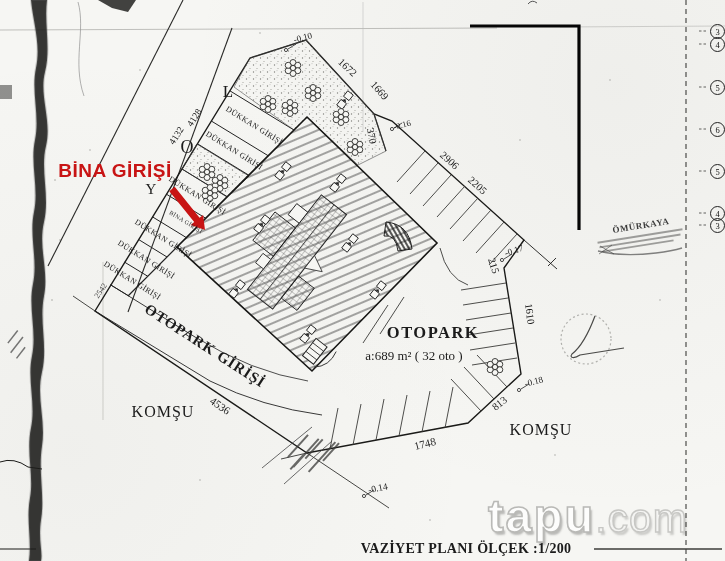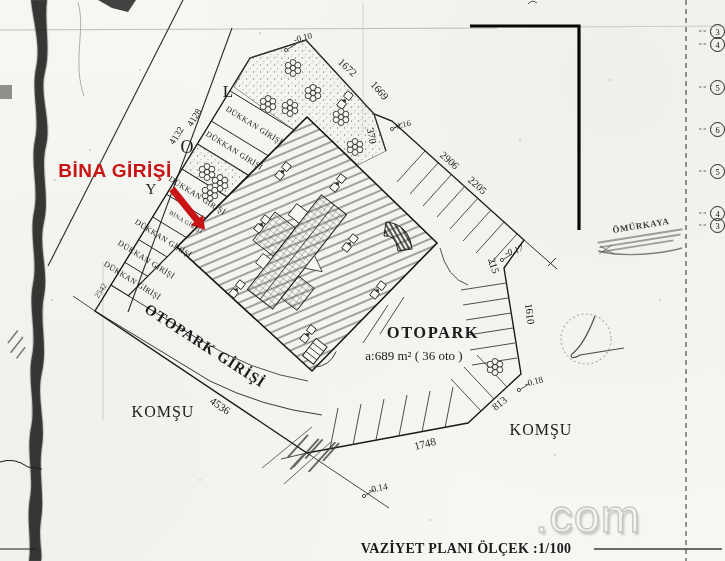--- a/index.html
+++ b/index.html
@@ -31,31 +31,32 @@
     position:absolute;z-index:1;display:flex;align-items:baseline;
     font-family:"Liberation Sans", sans-serif;transform:translate(-50%,-50%);
     white-space:nowrap;
   }
   .wm-brand{
     font-size:47px;font-weight:bold;color:#fdfdfc;letter-spacing:2px;
     -webkit-text-stroke:1.6px #b9b9b6;
     text-shadow:2px 3px 2px rgba(110,110,108,0.45);
   }
   .wm-tld{
-    font-size:47px;font-weight:400;color:#f4f4f2;letter-spacing:1px;
+    font-size:41px;font-weight:400;color:#f4f4f2;letter-spacing:1px;
     -webkit-text-stroke:1.4px #c7c7c4;
     text-shadow:2px 3px 2px rgba(120,120,118,0.35);
   }
 </style>
 </head>
 <body>
 
 <div class="stage">
 
   <div class="watermark" style="left:588px;top:515px;">
+    <span class="wm-brand">tapu</span>
       <span class="wm-tld">.com</span>
   </div>
 
   <svg width="725" height="561" viewBox="0 0 725 561">
     <defs>
       <pattern id="hatch" width="8" height="8" patternUnits="userSpaceOnUse" patternTransform="rotate(-23)">
         <line x1="0" y1="4" x2="8" y2="4" stroke="#3c3c3c" stroke-width="0.9"></line>
       </pattern>
       <pattern id="grid" width="5" height="5" patternUnits="userSpaceOnUse">
         <path d="M0,0 L5,0 M0,0 L0,5" stroke="#4a4a4a" stroke-width="0.6" fill="none"></path>
@@ -320,28 +321,28 @@
   <div class="lbl" style="left:500px;top:404px;font-size:10.5px;transform:translate(-50%,-50%) rotate(-38deg);">813</div>
   <div class="lbl" style="left:425px;top:444px;font-size:11px;transform:translate(-50%,-50%) rotate(-14deg);">1748</div>
   <div class="lbl" style="left:378px;top:489px;font-size:9.5px;transform:translate(-50%,-50%) rotate(-12deg);">-0.14</div>
   <div class="lbl" style="left:220px;top:406px;font-size:11px;transform:translate(-50%,-50%) rotate(34deg);">4536</div>
   <div class="lbl" style="left:177px;top:136px;font-size:9.5px;transform:translate(-50%,-50%) rotate(-58deg);">4132</div>
   <div class="lbl" style="left:195px;top:118px;font-size:9.5px;transform:translate(-50%,-50%) rotate(-58deg);">4128</div>
   <div class="lbl" style="left:101px;top:291px;font-size:8px;opacity:.85;transform:translate(-50%,-50%) rotate(-56deg);">2542</div>
 
   <div class="lbl" style="left:205px;top:346px;font-size:15px;font-weight:bold;letter-spacing:1px;transform:translate(-50%,-50%) rotate(33deg);">OTOPARK GİRİŞİ</div>
   <div class="lbl" style="left:433px;top:333px;font-size:16.5px;font-weight:bold;letter-spacing:1.5px;transform:translate(-50%,-50%);">OTOPARK</div>
-  <div class="lbl" style="left:414px;top:355px;font-size:13px;transform:translate(-50%,-50%);">a:689 m² ( 36 oto )</div>
+  <div class="lbl" style="left:414px;top:355px;font-size:13px;transform:translate(-50%,-50%);">a:689 m² ( 32 oto )</div>
 
   <div class="lbl" style="left:163px;top:412px;font-size:16px;letter-spacing:1px;transform:translate(-50%,-50%);">KOMŞU</div>
   <div class="lbl" style="left:541px;top:430px;font-size:16px;letter-spacing:1px;transform:translate(-50%,-50%);">KOMŞU</div>
 
   <div class="lbl" style="left:641px;top:226px;font-size:9px;font-weight:bold;letter-spacing:0.5px;opacity:.85;transform:translate(-50%,-50%) rotate(-9deg);">ÖMÜRKAYA</div>
 
-  <div class="lbl" style="left:466px;top:549px;font-size:14px;font-weight:700;letter-spacing:0.3px;transform:translate(-50%,-50%);">VAZİYET PLANI ÖLÇEK :1/100</div>
+  <div class="lbl" style="left:466px;top:549px;font-size:14px;font-weight:700;letter-spacing:0.3px;transform:translate(-50%,-50%);">VAZİYET PLANI ÖLÇEK :1/200</div>
 
   <div class="ref" style="left:710px;top:24px;">3</div>
   <div class="ref" style="left:710px;top:37px;">4</div>
   <div class="ref" style="left:710px;top:80px;">5</div>
   <div class="ref" style="left:710px;top:122px;">6</div>
   <div class="ref" style="left:710px;top:164px;">5</div>
   <div class="ref" style="left:710px;top:206px;">4</div>
   <div class="ref" style="left:710px;top:218px;">3</div>
 
 </div>

